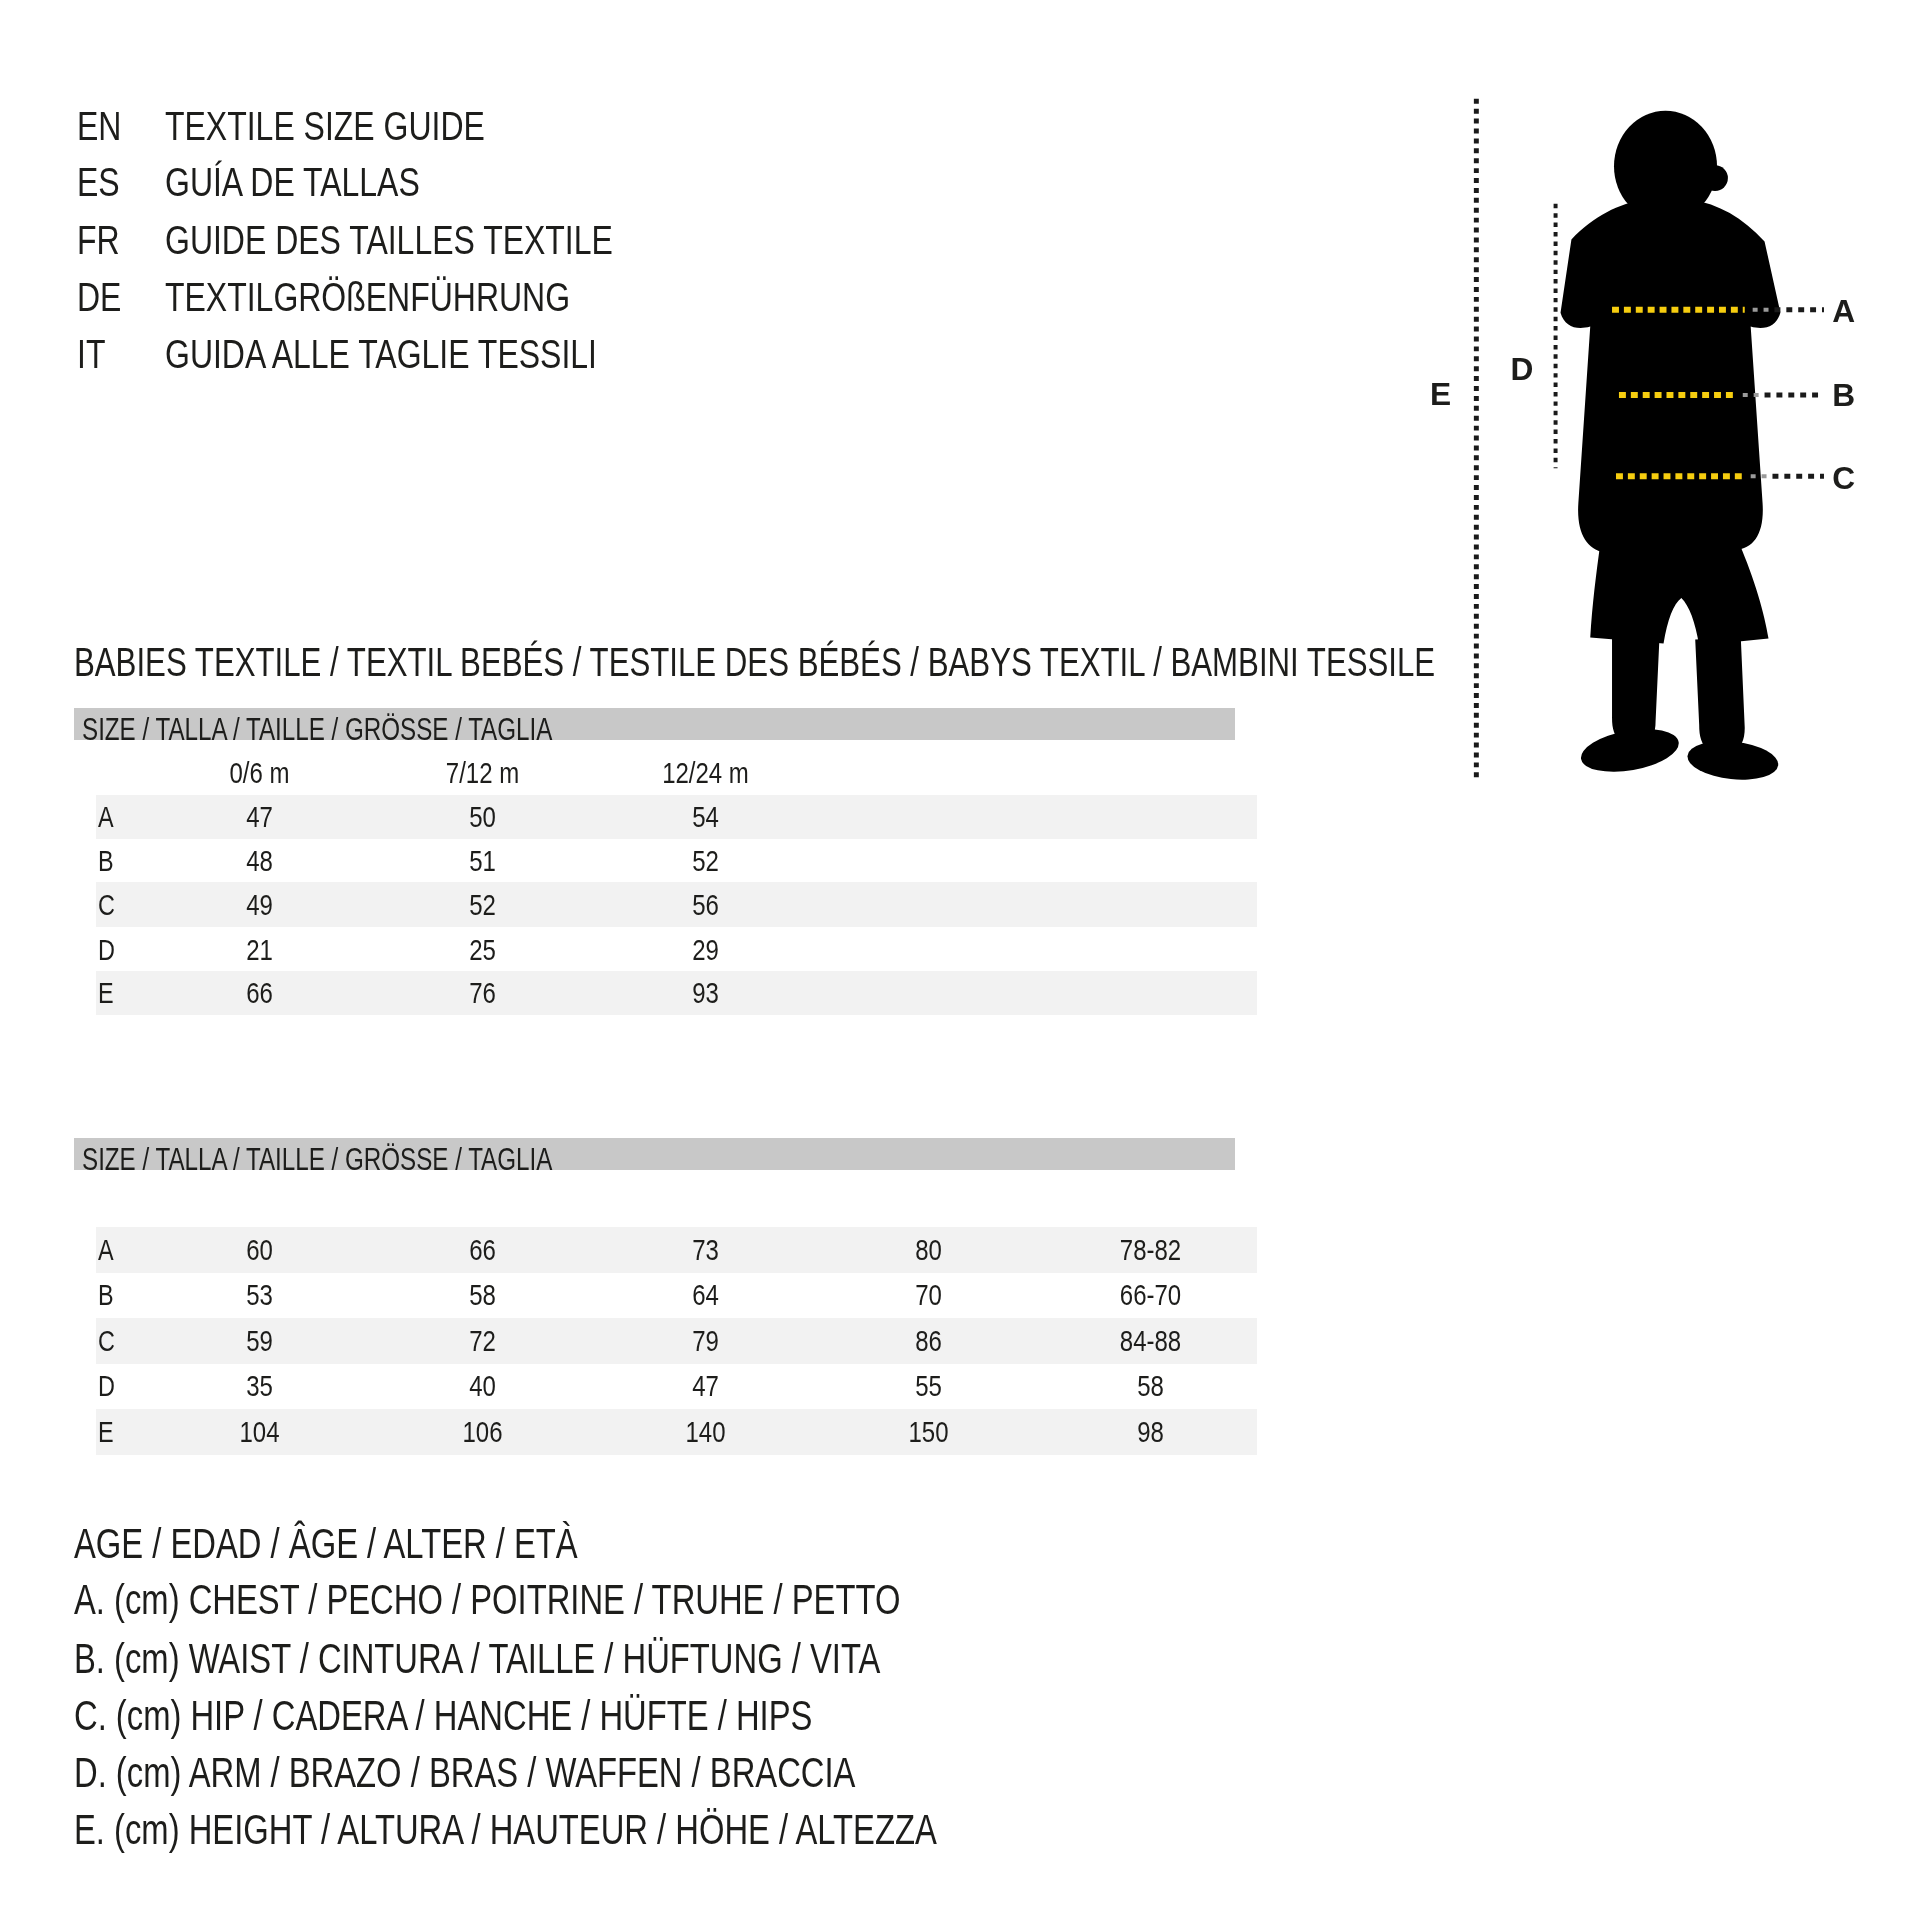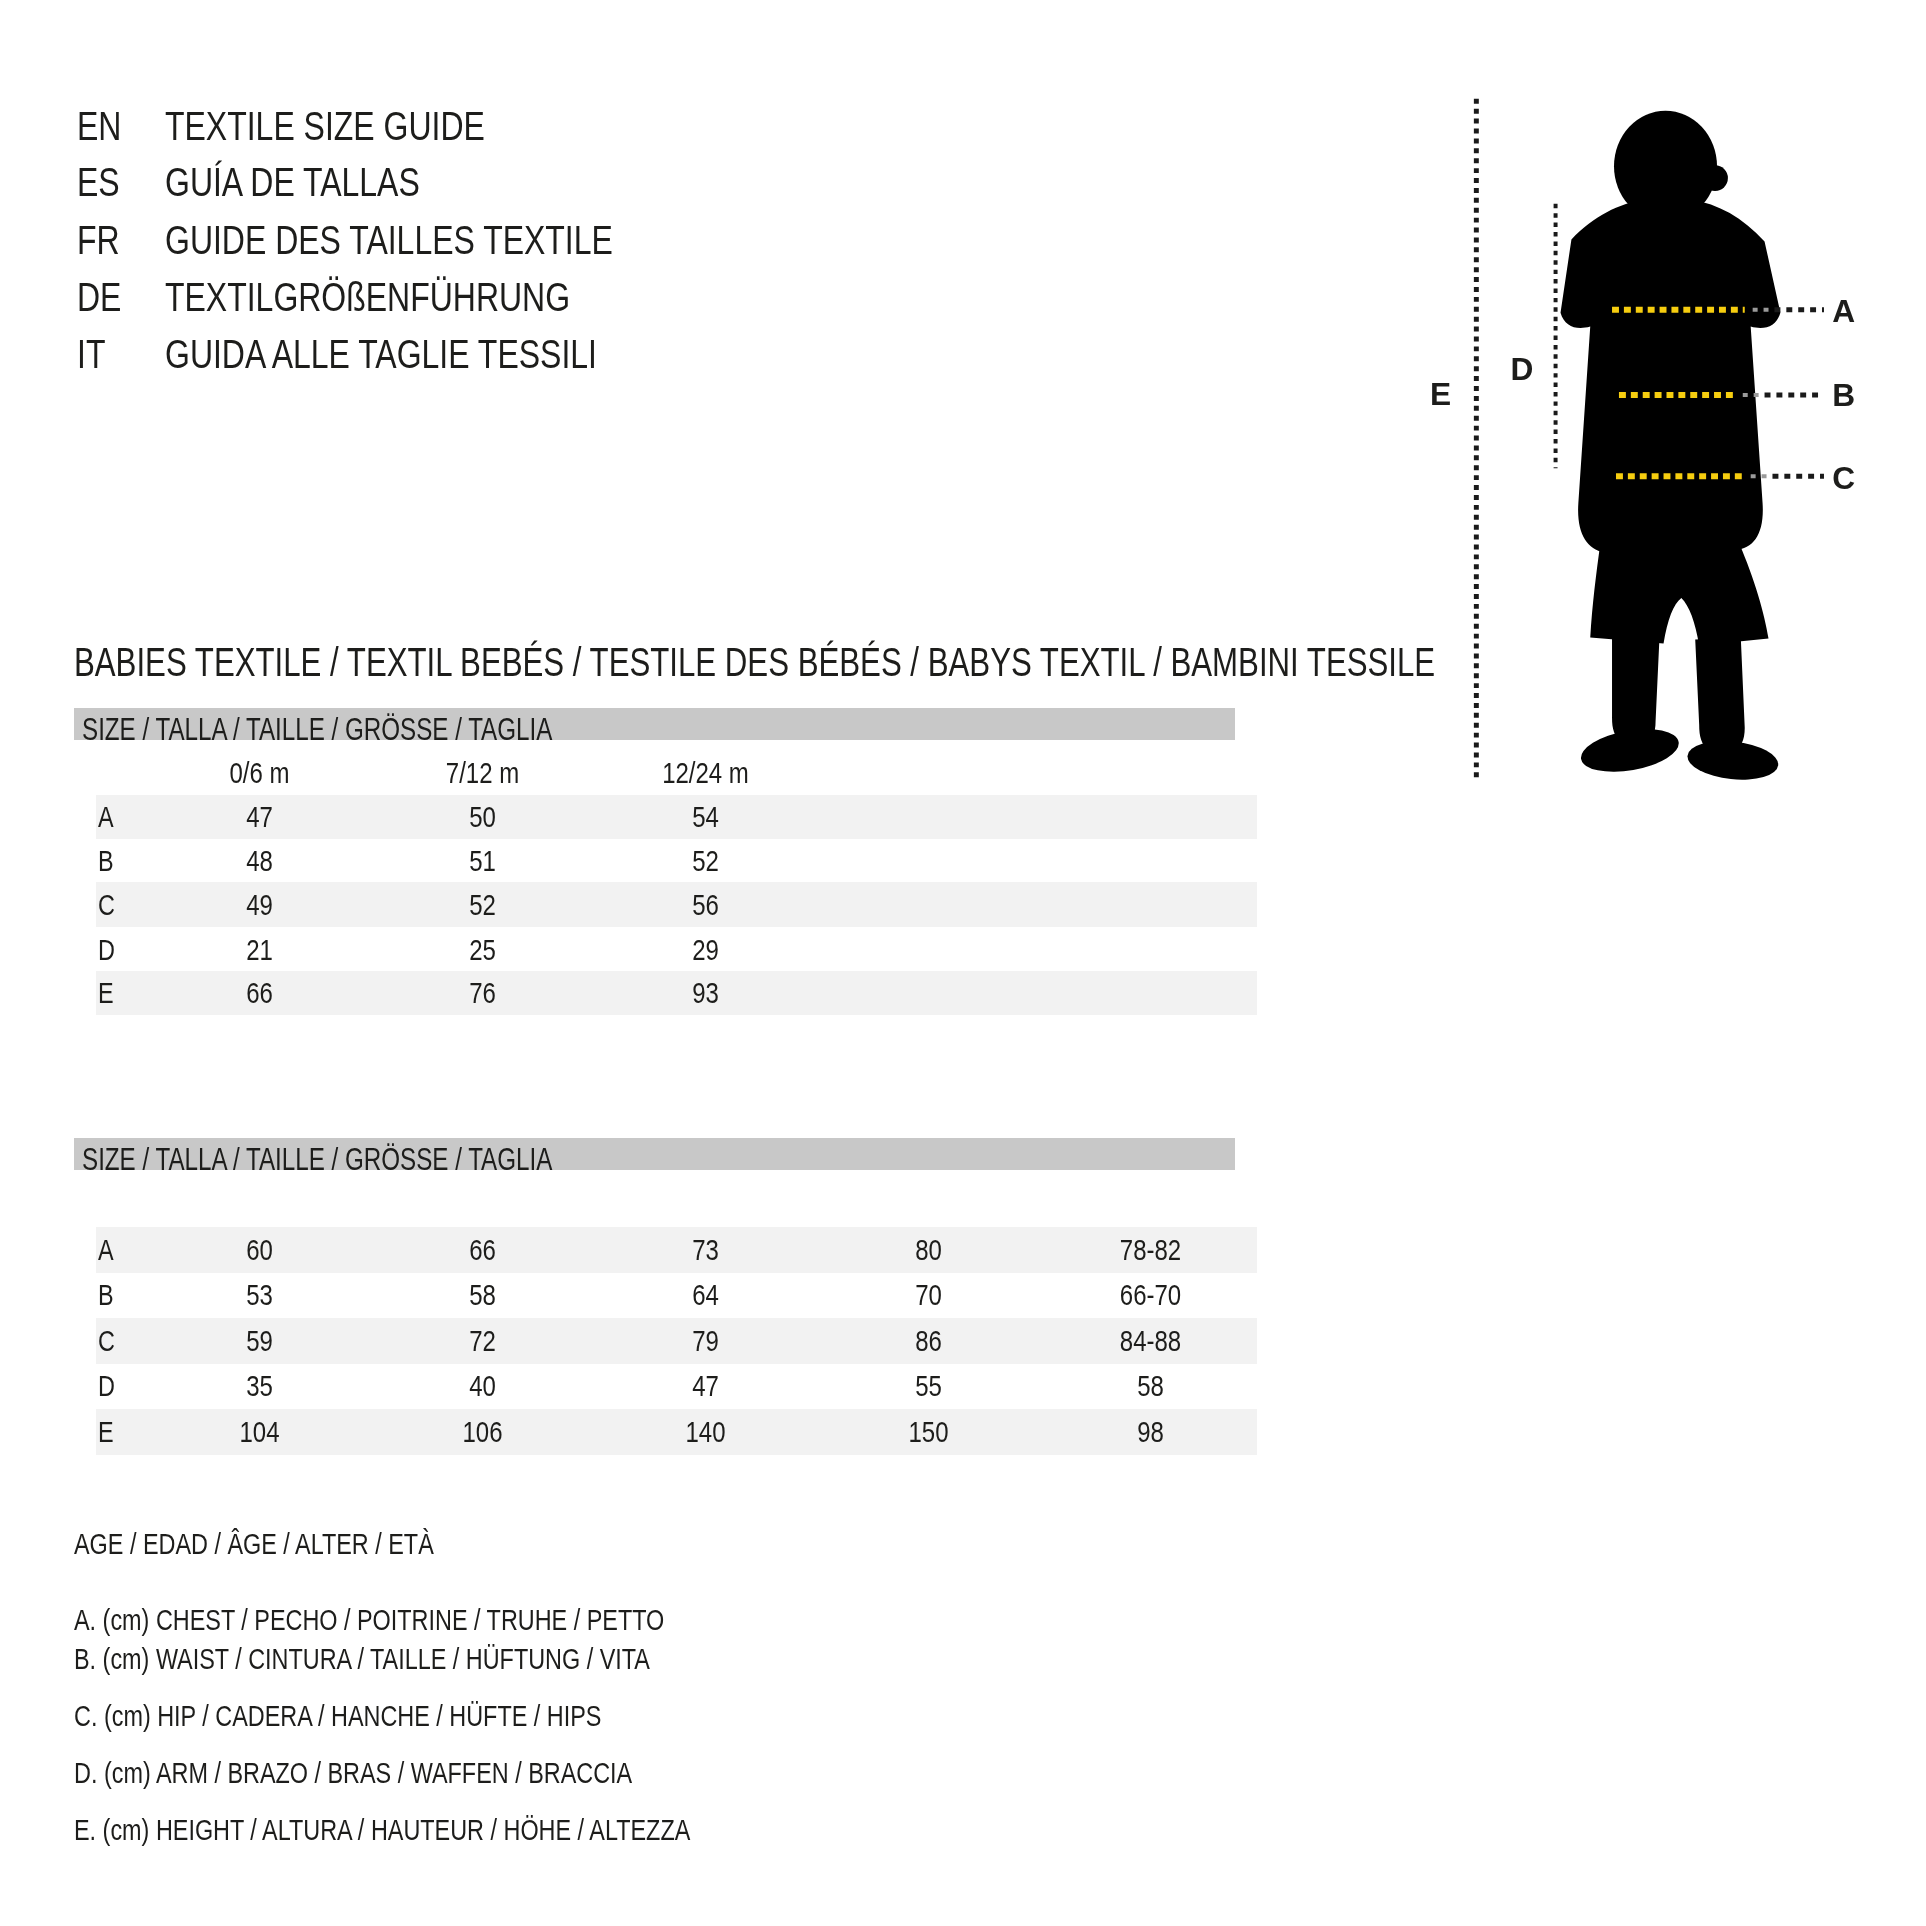--- a/index.html
+++ b/index.html
@@ -17,21 +17,21 @@
   .lang-label{position:absolute;left:165px;}
   
   .section-title{position:absolute;left:74px;height:36px;line-height:36px;font-size:40px;}
   
   .size-bar{position:absolute;left:74px;width:1161px;height:32px;line-height:44px;font-size:31px;padding:0;}
   .size-bar .cond{margin-left:8px;}
   
   .t-row{position:absolute;left:74px;width:1161px;margin-left:22px;}
   .t-label{position:absolute;left:2px;top:0;width:59px;text-align:left;}
   .t-cell{position:absolute;top:0;width:223px;text-align:center;}
-  .legend-line{position:absolute;left:74px;height:40px;line-height:40px;font-size:30px;}
+  .legend-line{position:absolute;left:74px;height:40px;line-height:40px;font-size:42px;}
   .figure-svg{position:absolute;left:1406px;top:79px;width:521px;height:723px;}
 </style>
 </head>
 <body>
 
 <div class="canvas">
 
   <div>
     <div class="lang-row" style="top:104px;">
       <span class="lang-code"><span class="cond">EN</span></span>
@@ -268,21 +268,21 @@
     <div class="t-cell" style="left:721px;">
         <span class="condc">150</span>
       </div>
     <div class="t-cell" style="left:943px;">
         <span class="condc">98</span>
       </div>
   </div>
 
   <div>
     <div class="legend-line" style="top:1524px;"><span class="cond">AGE / EDAD / ÂGE / ALTER / ETÀ</span></div>
-    <div class="legend-line" style="top:1580px;margin-top:20px;"><span class="cond">A. (cm) CHEST / PECHO / POITRINE / TRUHE / PETTO</span></div>
+    <div class="legend-line" style="top:1580px;"><span class="cond">A. (cm) CHEST / PECHO / POITRINE / TRUHE / PETTO</span></div>
     <div class="legend-line" style="top:1639px;"><span class="cond">B. (cm) WAIST / CINTURA / TAILLE / HÜFTUNG / VITA</span></div>
     <div class="legend-line" style="top:1696px;"><span class="cond">C. (cm) HIP / CADERA / HANCHE / HÜFTE / HIPS</span></div>
     <div class="legend-line" style="top:1753px;"><span class="cond">D. (cm) ARM / BRAZO / BRAS / WAFFEN / BRACCIA</span></div>
     <div class="legend-line" style="top:1810px;"><span class="cond">E. (cm) HEIGHT / ALTURA / HAUTEUR / HÖHE / ALTEZZA</span></div>
   </div>
 
 </div>
 
 
 </body></html>

